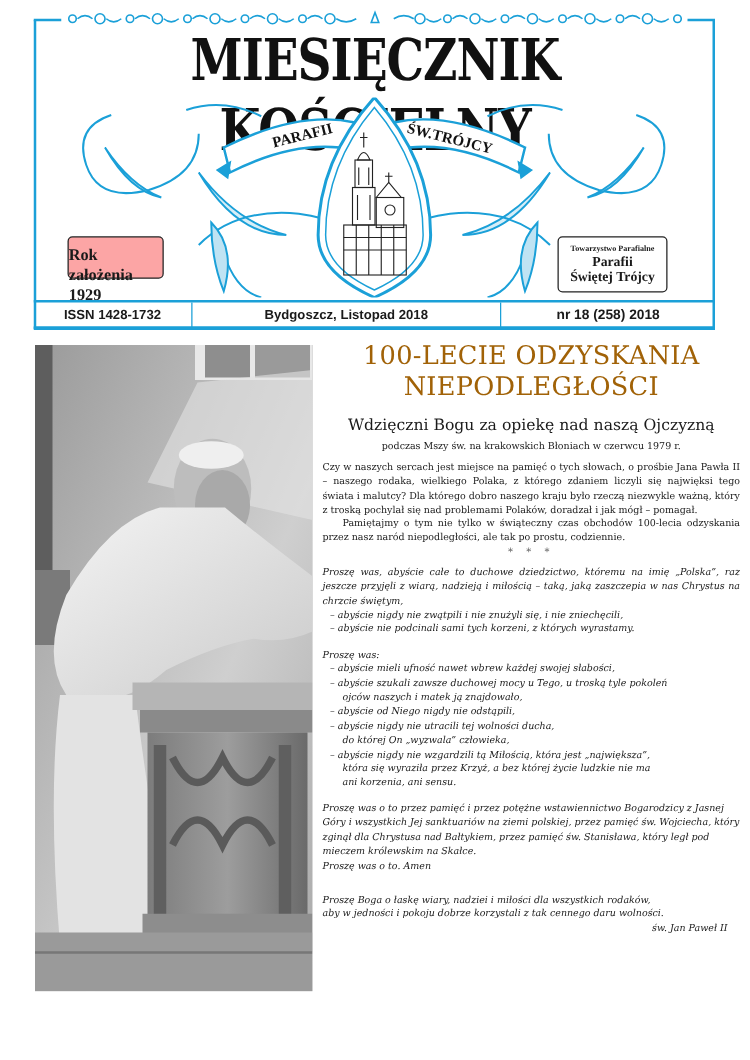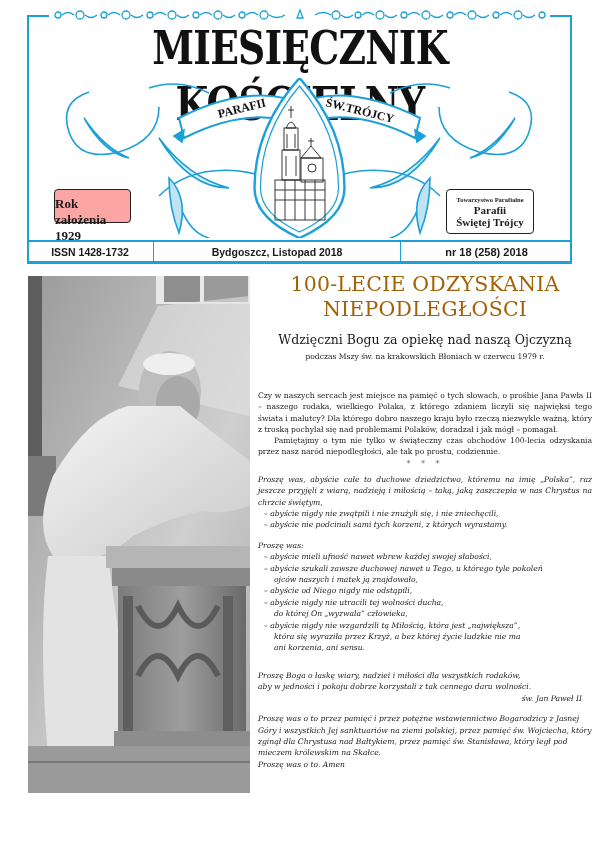--- a/index.html
+++ b/index.html
@@ -28,21 +28,21 @@
 
   
   .photo { position: absolute; left: 28px; top: 276px; width: 222px; height: 517px; overflow: hidden; background: #bdbdbd; }
   .photo svg { display: block; }
 
   
   .article { position: absolute; left: 258px; top: 272px; width: 334px; }
   .headline { text-align: center; font-family: "DejaVu Serif", serif; font-size: 20.5px; line-height: 25px; color: #a16207; letter-spacing: 0.2px; }
   .subhead { text-align: center; font-family: "DejaVu Serif", serif; font-size: 12.5px; margin-top: 10px; line-height: 16px; }
   .intro { text-align: center; font-size: 7.6px; line-height: 11px; margin-top: 3px; font-family: "DejaVu Serif", serif; }
-  .body-text { font-size: 7.6px; line-height: 11.3px; margin-top: 28px; text-align: justify; font-family: "DejaVu Serif", serif; }
+  .body-text { font-size: 7.6px; line-height: 11.3px; margin-top: 6px; text-align: justify; font-family: "DejaVu Serif", serif; }
   .body-text p { margin: 0; }
   .body-text p.indent { text-indent: 16px; }
   .stars { text-align: center; font-size: 8px; margin-top: 1px; letter-spacing: 4px; color: #555; }
   .quote { font-style: italic; font-size: 7.6px; line-height: 11.4px; font-family: "DejaVu Serif", serif; }
   .quote p { margin: 0; }
   .q1 { margin-top: 6px; text-align: justify; }
   .dash-item { padding-left: 16px; text-indent: -10px; }
   .cont { padding-left: 16px; }
   .q2 { margin-top: 9px; }
   .q3 { margin-top: 9px; }
@@ -246,33 +246,33 @@
 
   <div class="quote q1">
     <p>Proszę was, abyście całe to duchowe dziedzictwo, któremu na imię „Polska”, raz jeszcze przyjęli z wiarą, nadzieją i miłością – taką, jaką zaszczepia w nas Chrystus na chrzcie świętym,</p>
     <p class="dash-item">– abyście nigdy nie zwątpili i nie znużyli się, i nie zniechęcili,</p>
     <p class="dash-item">– abyście nie podcinali sami tych korzeni, z których wyrastamy.</p>
   </div>
 
   <div class="quote q2">
     <p>Proszę was:</p>
     <p class="dash-item">– abyście mieli ufność nawet wbrew każdej swojej słabości,</p>
-    <p class="dash-item">– abyście szukali zawsze duchowej nawet u Tego, u którego tyle pokoleń</p>
+    <p class="dash-item">– abyście szukali zawsze duchowej mocy u Tego, u troską tyle pokoleń</p>
     <p class="cont">ojców naszych i matek ją znajdowało,</p>
     <p class="dash-item">– abyście od Niego nigdy nie odstąpili,</p>
     <p class="dash-item">– abyście nigdy nie utracili tej wolności ducha,</p>
     <p class="cont">do której On „wyzwala” człowieka,</p>
     <p class="dash-item">– abyście nigdy nie wzgardzili tą Miłością, która jest „największa”,</p>
     <p class="cont">która się wyraziła przez Krzyż, a bez której życie ludzkie nie ma</p>
     <p class="cont">ani korzenia, ani sensu.</p>
   </div>
 
+  <div class="quote q3">
+    <p>Proszę was o to przez pamięć i przez potężne wstawiennictwo Bogarodzicy z Jasnej Góry i wszystkich Jej sanktuariów na ziemi polskiej, przez pamięć św. Wojciecha, który zginął dla Chrystusa nad Bałtykiem, przez pamięć św. Stanisława, który legł pod mieczem królewskim na Skałce.</p>
+    <p>Proszę was o to. Amen</p>
+  </div>
+
   <div class="quote q4">
     <p>Proszę Boga o łaskę wiary, nadziei i miłości dla wszystkich rodaków,</p>
     <p>aby w jedności i pokoju dobrze korzystali z tak cennego daru wolności.</p>
     <p class="signature">św. Jan Paweł II</p>
   </div>
-
-  <div class="quote q3">
-    <p>Proszę was o to przez pamięć i przez potężne wstawiennictwo Bogarodzicy z Jasnej Góry i wszystkich Jej sanktuariów na ziemi polskiej, przez pamięć św. Wojciecha, który zginął dla Chrystusa nad Bałtykiem, przez pamięć św. Stanisława, który legł pod mieczem królewskim na Skałce.</p>
-    <p>Proszę was o to. Amen</p>
-  </div>
 </div>
 
 </body></html>

